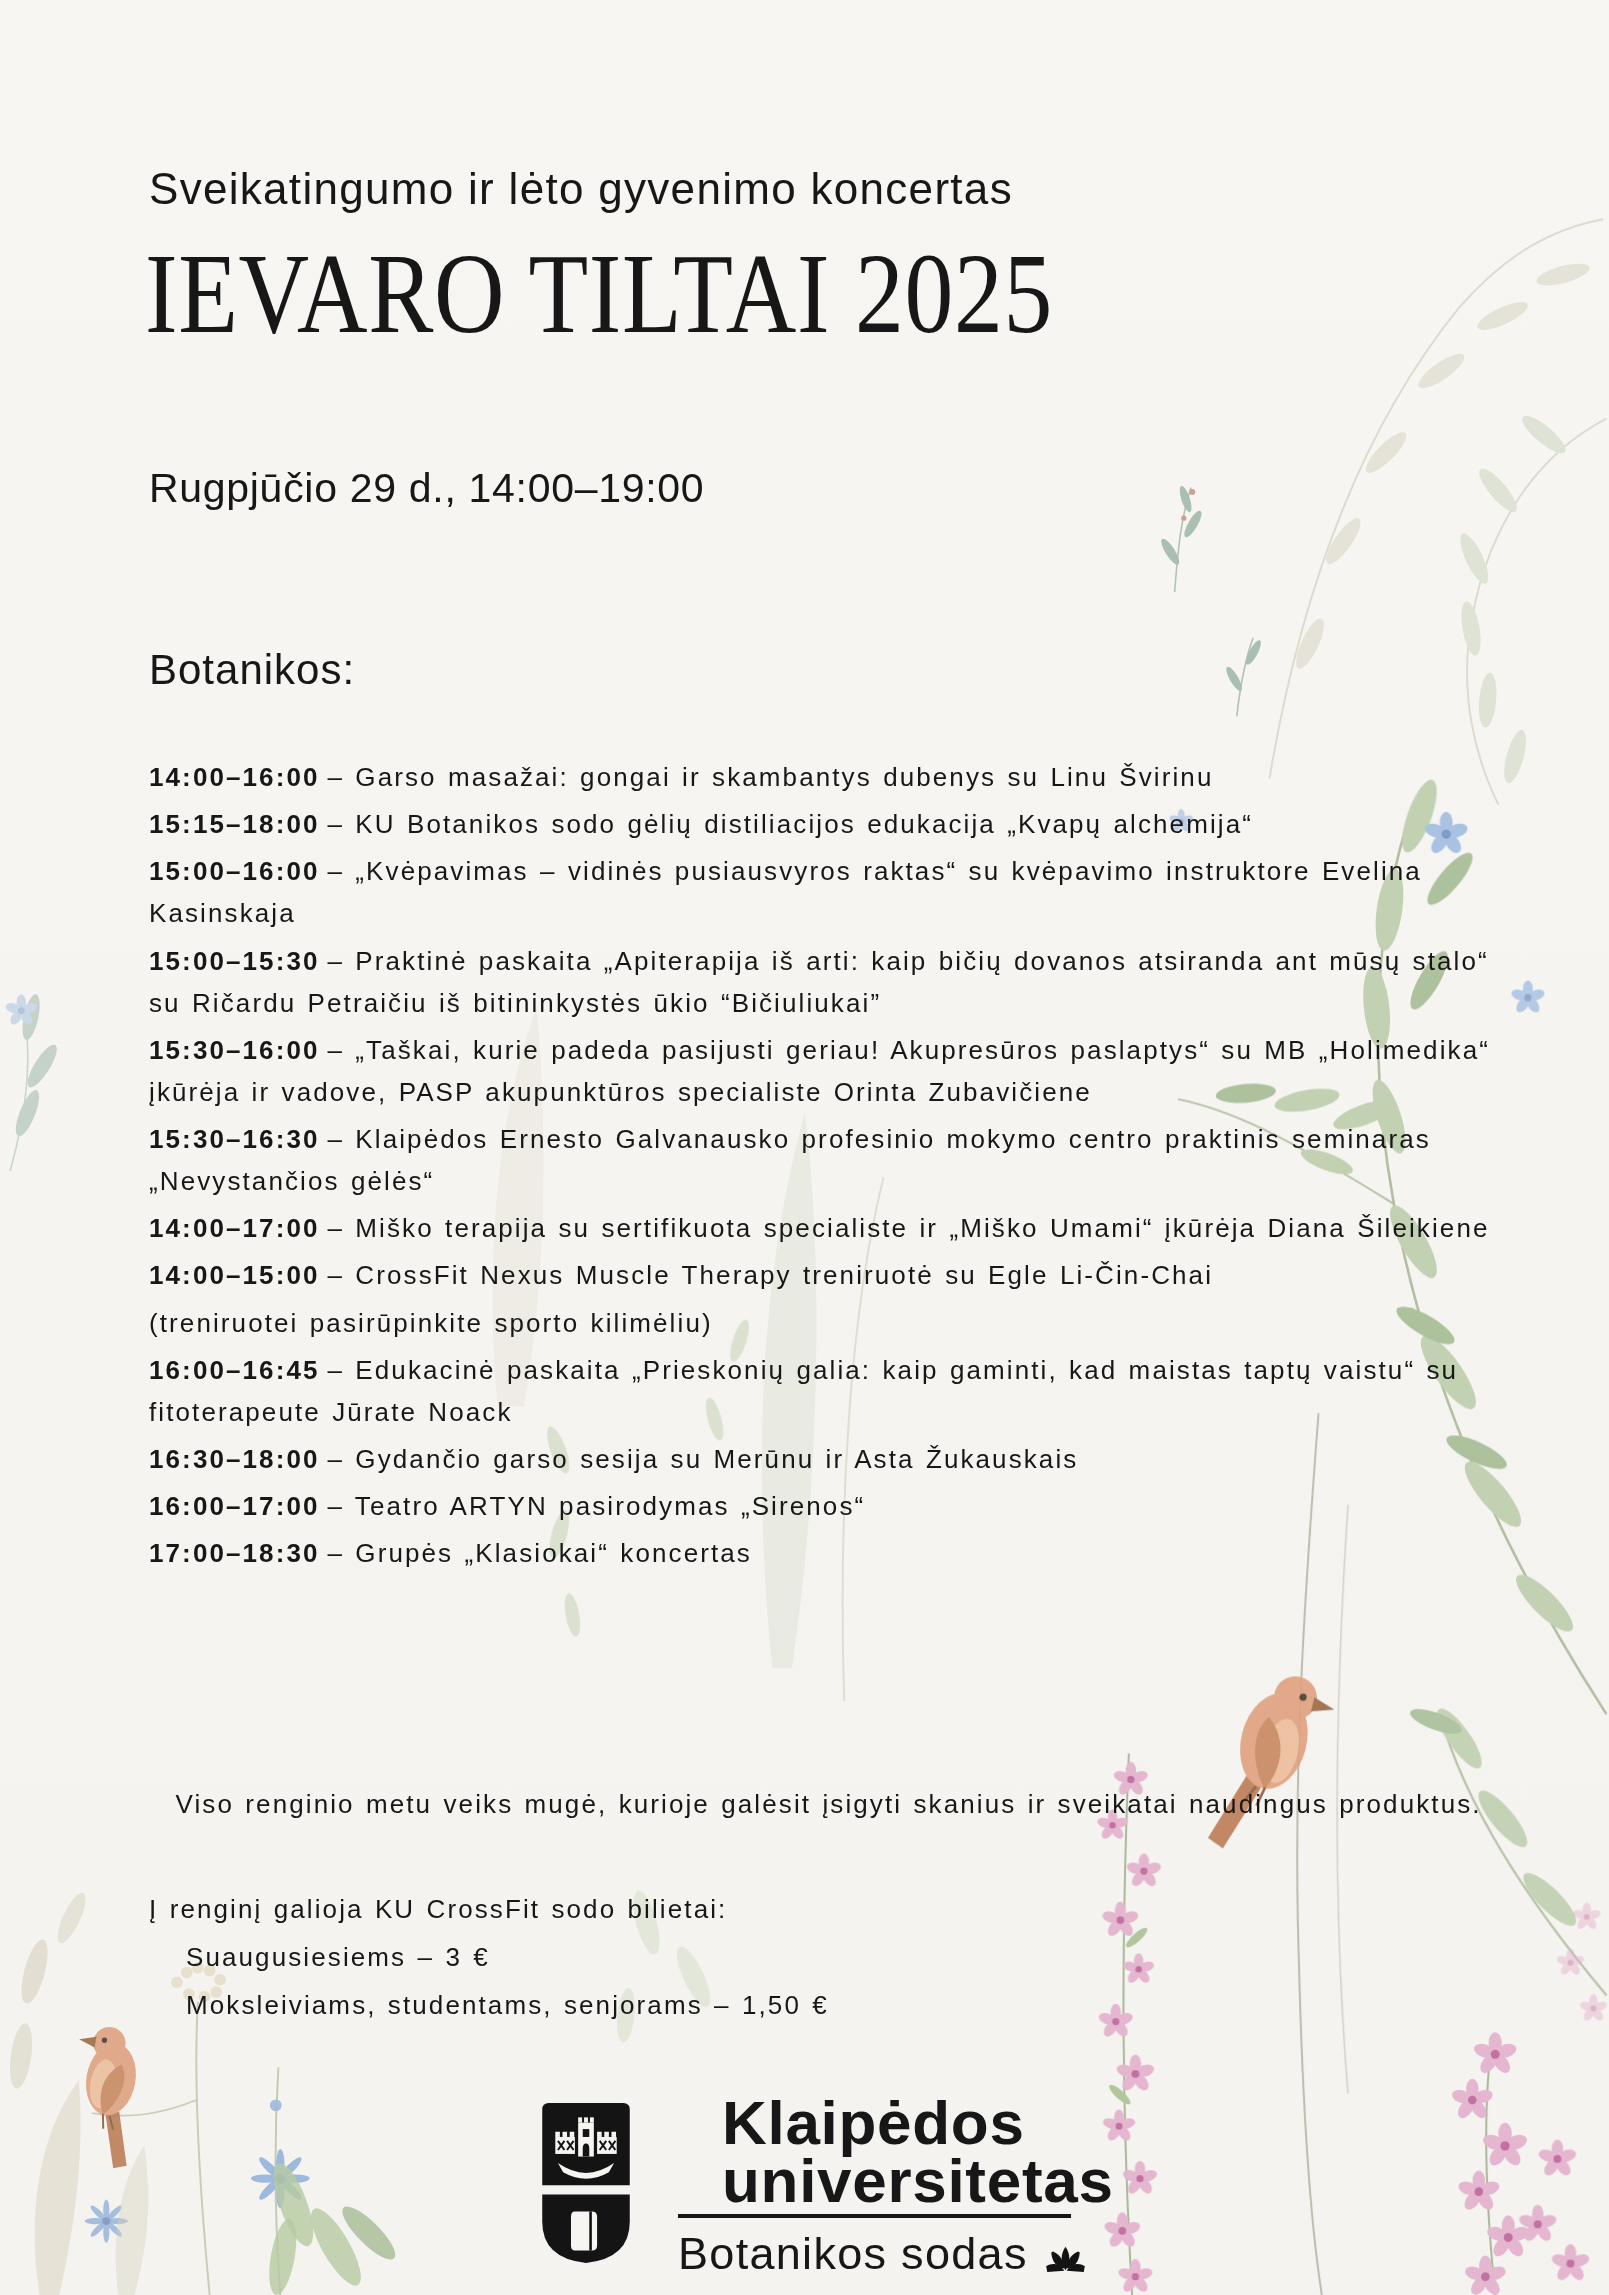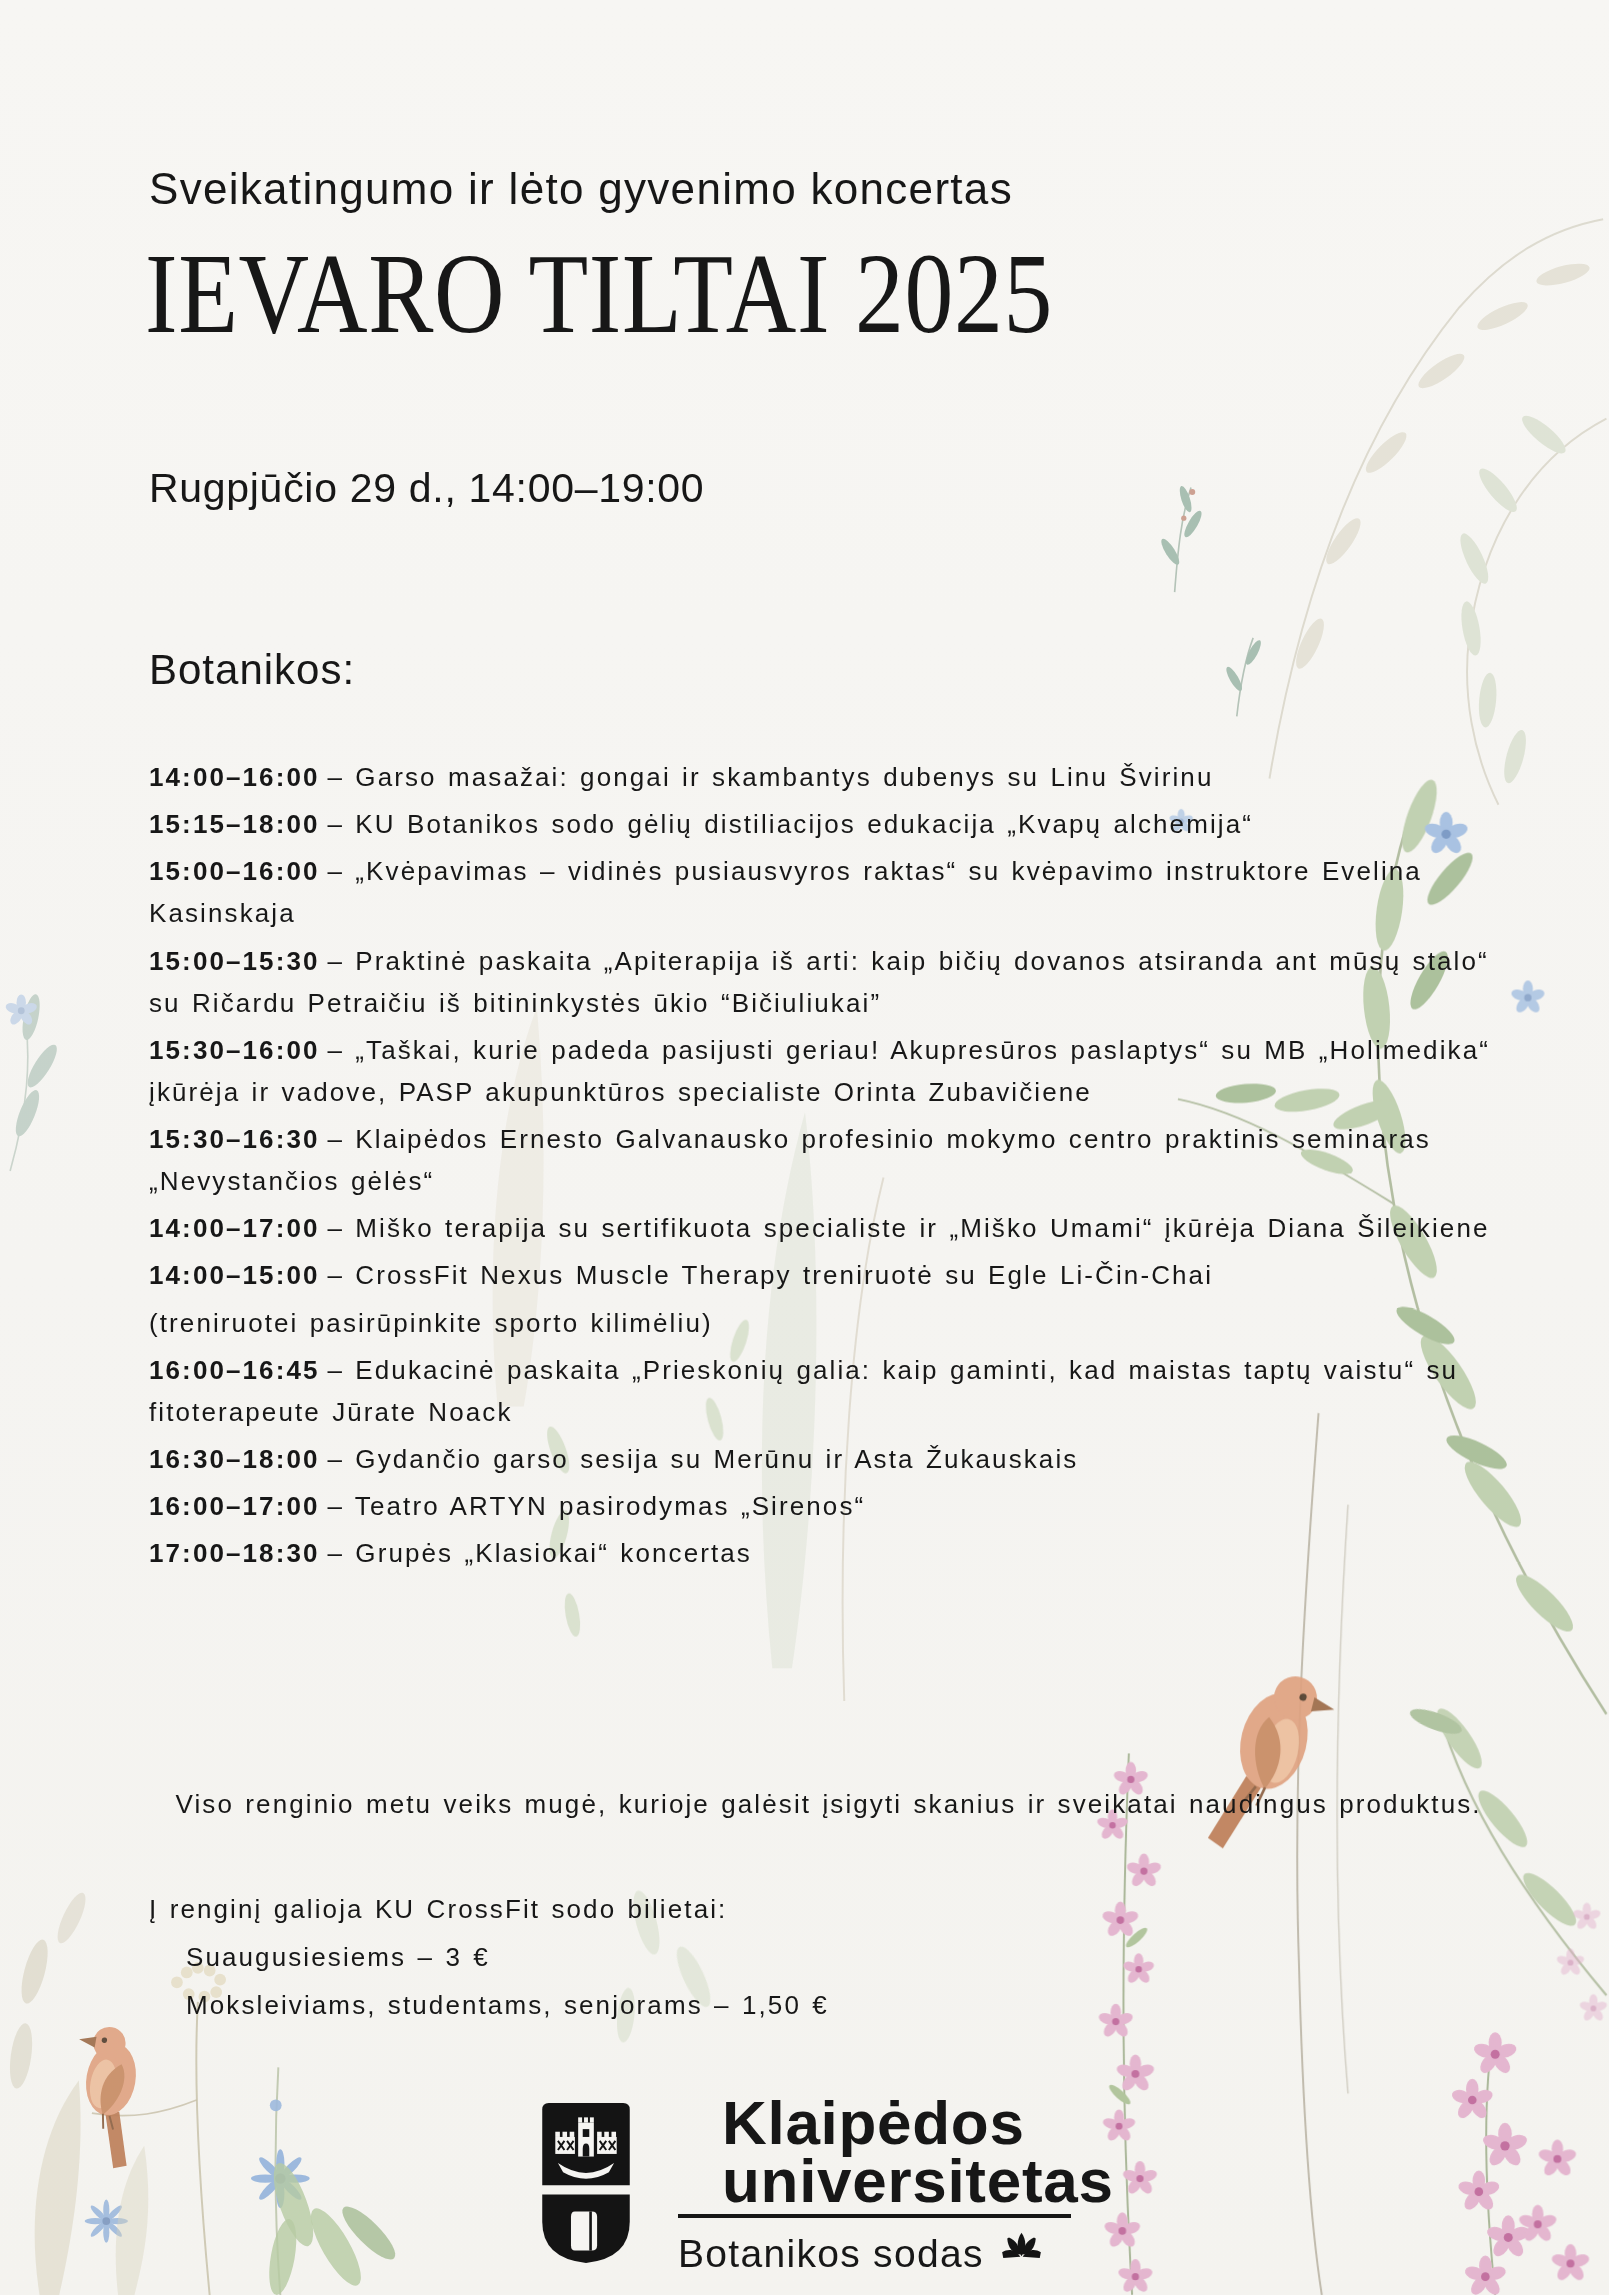--- a/index.html
+++ b/index.html
@@ -28,21 +28,21 @@
   .list p { margin:0 0 5.2px 0; font-size:26px; line-height:42px; letter-spacing:2.1px; word-spacing:2px; }
   .tm { font-weight:700; margin-right:7.9px; }
   .tm:empty { margin-right:0; }
   .note { top:1783px; width:1355px; font-size:26px; line-height:42px; letter-spacing:2.1px; word-spacing:2px; padding-left:6.5px;margin-left:20px; }
   .tickets { top:1885px; width:1309px; font-size:26px; letter-spacing:2.1px; word-spacing:2px; }
   .tickets p { margin:0; line-height:48px; }
   .tickets .tline { padding-left:37px; }
   .emblem { position:absolute; left:542px; top:2103px; }
   .org { position:absolute; left:678px; top:2094px; font-size:62px; line-height:58px; letter-spacing:0.7px; font-weight:700;margin-left:44px; }
   .rule { position:absolute; left:678px; top:2214px; width:393px; height:3.9px; background:#161616; }
-  .subunit { position:absolute; left:678px; top:2230px; display:flex; align-items:flex-start; gap:17px; font-size:39px; line-height:47px; letter-spacing:1.3px; }
+  .subunit { position:absolute; left:678px; top:2230px; display:flex; align-items:flex-end; gap:17px; font-size:45px; line-height:47px; letter-spacing:1.3px; }
 </style>
 </head>
 <body>
 
 <div class="poster">
 
   <svg class="bg" viewBox="0 0 2460 3508" xmlns="http://www.w3.org/2000/svg" aria-hidden="true">
     <defs>
       <g id="lf">
           <ellipse cx="0" cy="-40" rx="13" ry="42"></ellipse>

